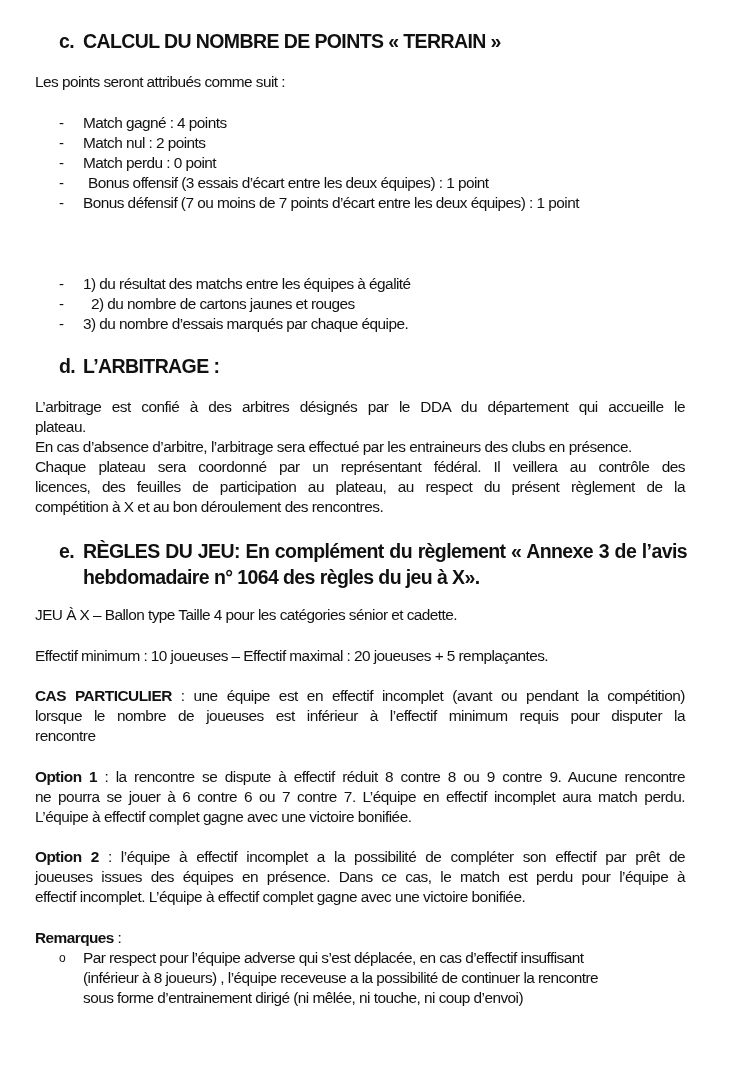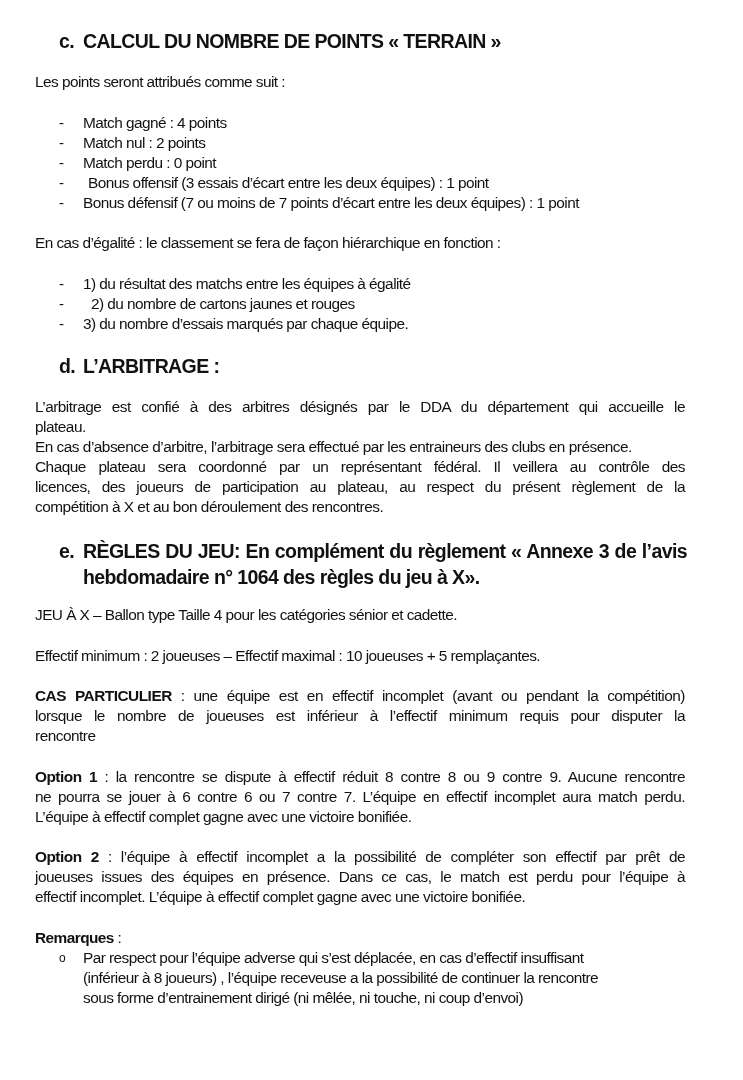--- a/index.html
+++ b/index.html
@@ -36,55 +36,54 @@
     <span class="bul" style="left:59px; top:133px;">-</span>
     <span class="t" style="left:83px; top:133px;">Match nul : 2 points</span>
     <span class="bul" style="left:59px; top:153px;">-</span>
     <span class="t" style="left:83px; top:153px;">Match perdu : 0 point</span>
     <span class="bul" style="left:59px; top:173px;">-</span>
     <span class="t" style="left:88px; top:173px;">Bonus offensif (3 essais d’écart entre les deux équipes) : 1 point</span>
     <span class="bul" style="left:59px; top:193px;">-</span>
     <span class="t" style="left:83px; top:193px;">Bonus défensif (7 ou moins de 7 points d’écart entre les deux équipes) : 1 point</span>
   </div>
 
-  <div class="t" style="left:35px; top:233px;">En cas d’égalité : le classement se fera de façon hiérarchique en fonction :</div>
 
   <div>
     <span class="bul" style="left:59px; top:274px;">-</span>
     <span class="t" style="left:83px; top:274px;">1) du résultat des matchs entre les équipes à égalité</span>
     <span class="bul" style="left:59px; top:294px;">-</span>
     <span class="t" style="left:83px; top:294px;margin-left:8px;">2) du nombre de cartons jaunes et rouges</span>
     <span class="bul" style="left:59px; top:314px;">-</span>
     <span class="t" style="left:83px; top:314px;">3) du nombre d’essais marqués par chaque équipe.</span>
   </div>
 
   <div class="h" style="left:59px; top:353px;">
     <span class="ltr">d.</span><span>L’ARBITRAGE :</span>
   </div>
 
   <div class="just" style="top:397px;">
     <span class="line">L’arbitrage est confié à des arbitres désignés par le DDA du département qui accueille le</span>
     <span class="line last">plateau.</span>
     <span class="line last">En cas d’absence d’arbitre, l’arbitrage sera effectué par  les entraineurs des clubs en présence.</span>
     <span class="line">Chaque plateau sera coordonné par un représentant fédéral. Il veillera au contrôle des</span>
-    <span class="line">licences, des joueurs de participation au plateau, au respect du présent règlement de la</span>
+    <span class="line">licences, des feuilles de participation au plateau, au respect du présent règlement de la</span>
     <span class="line last">compétition à X et au bon déroulement des rencontres.</span>
   </div>
 
   <div class="h" style="left:59px; top:538px; width:628px;">
     <div style="display:flex;">
       <span class="ltr">e.</span>
       <span style="flex:1; text-align:justify; text-align-last:justify; white-space:nowrap;">RÈGLES DU JEU: En complément du règlement « Annexe 3 de l’avis</span>
     </div>
     <div style="padding-left:24px;">hebdomadaire n° 1064 des règles du jeu à X».</div>
   </div>
 
   <div class="t" style="left:35px; top:605px;">JEU À X – Ballon type Taille 4 pour les catégories sénior et cadette.</div>
 
-  <div class="t" style="left:35px; top:646px;">Effectif minimum : 2 joueuses – Effectif maximal : 10 joueuses + 5 remplaçantes.</div>
+  <div class="t" style="left:35px; top:646px;">Effectif minimum : 10 joueuses – Effectif maximal : 20 joueuses + 5 remplaçantes.</div>
 
   <div class="just" style="top:686px;">
     <span class="line"><b>CAS PARTICULIER</b><span> : une équipe est en effectif incomplet (avant ou pendant la compétition)</span></span>
     <span class="line">lorsque le nombre de joueuses est inférieur à l’effectif minimum requis pour disputer la</span>
     <span class="line last">rencontre</span>
   </div>
 
   <div class="just" style="top:767px;">
     <span class="line"><b>Option 1</b><span> : la rencontre se dispute à effectif réduit 8 contre 8 ou 9 contre 9. Aucune rencontre</span></span>
     <span class="line">ne pourra se jouer à 6 contre 6 ou 7 contre 7. L’équipe en effectif incomplet aura match perdu.</span>

